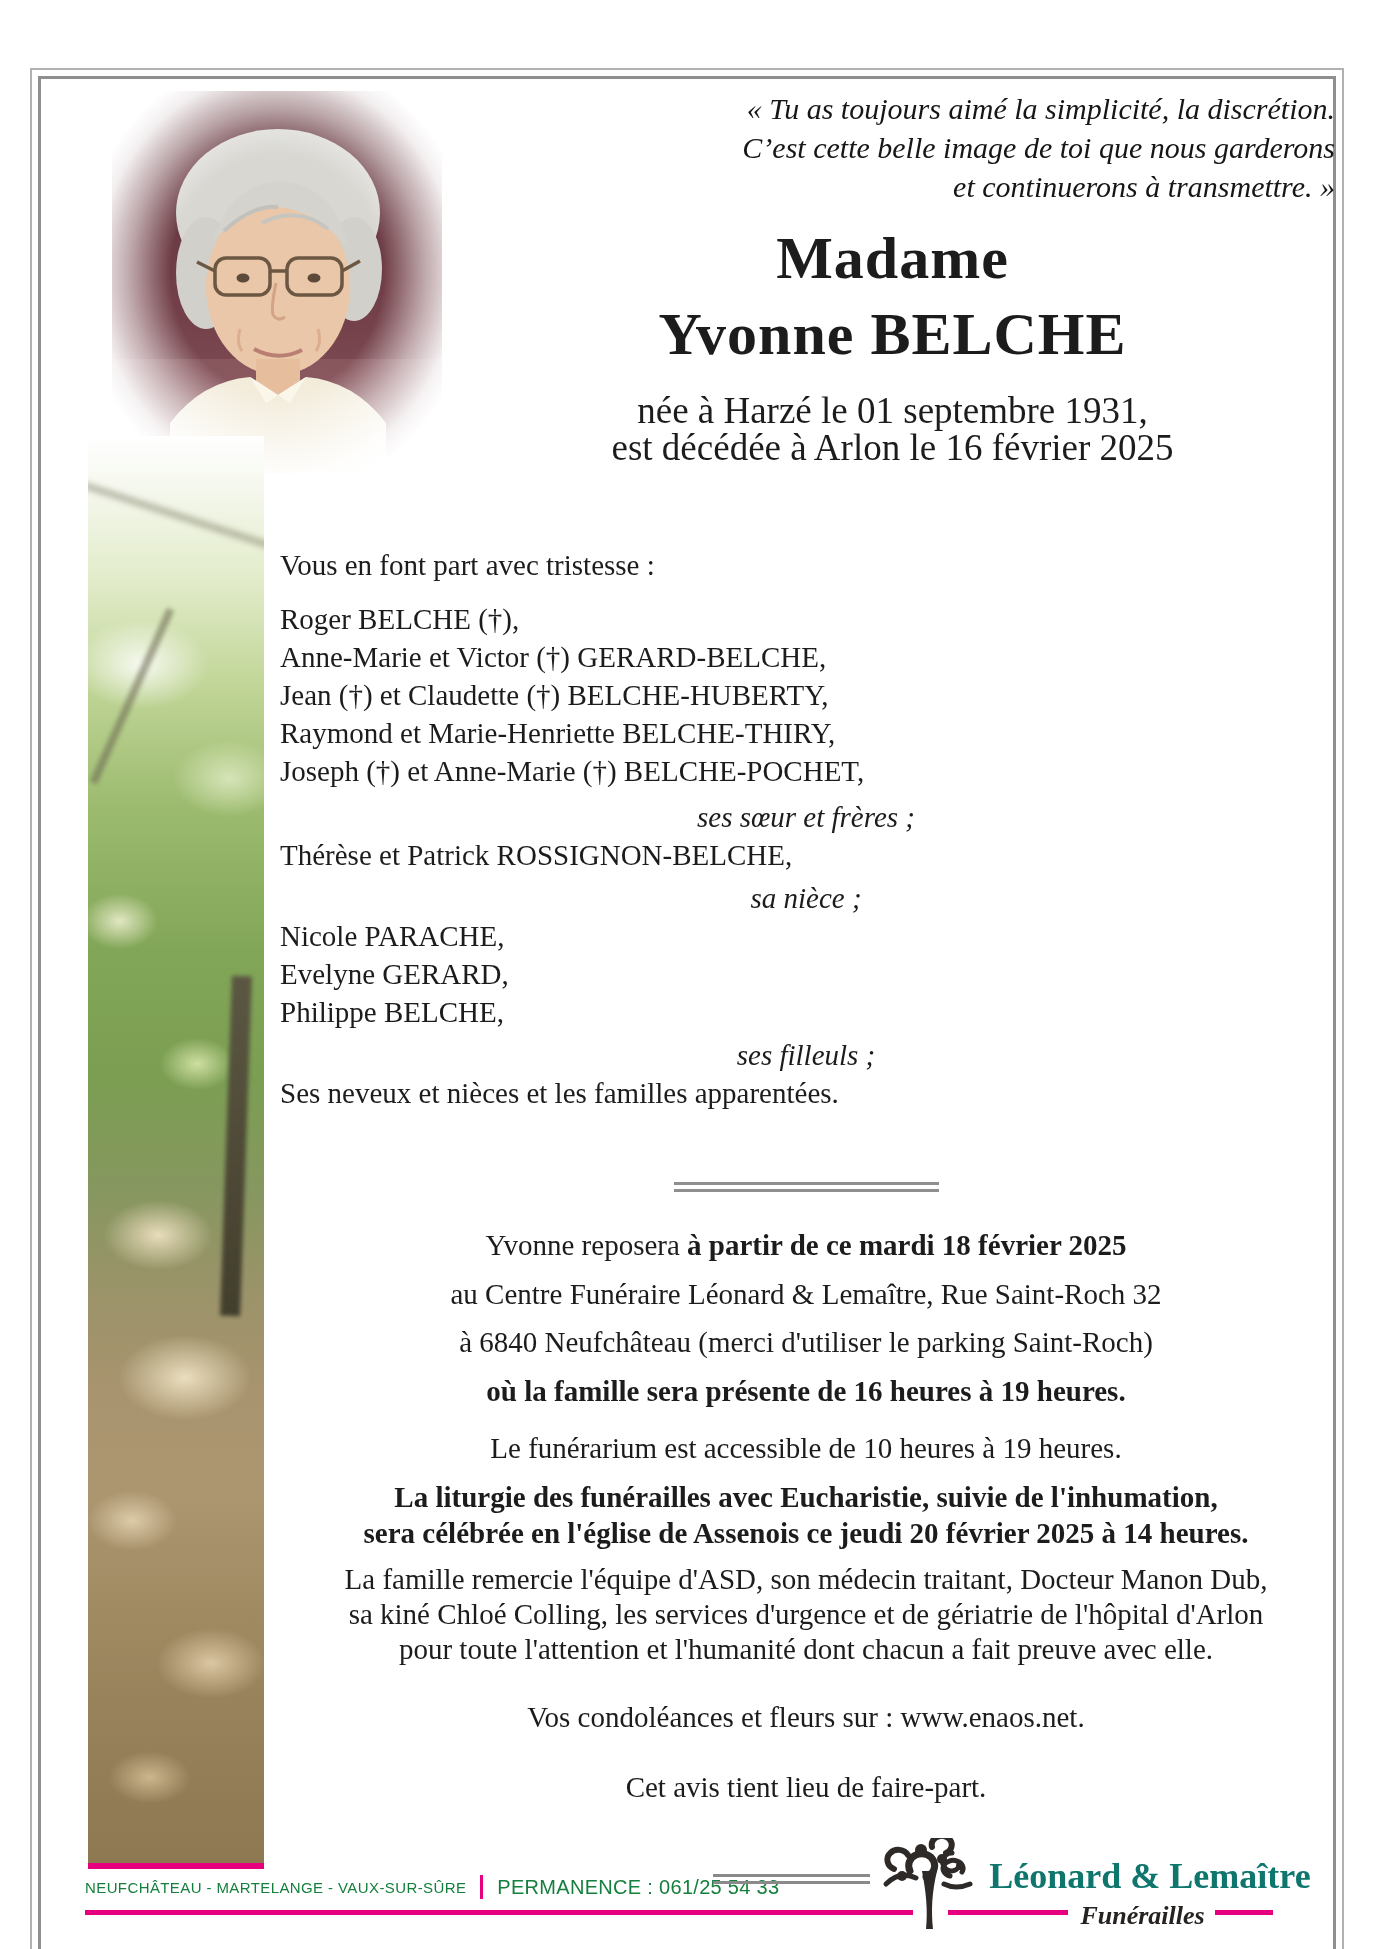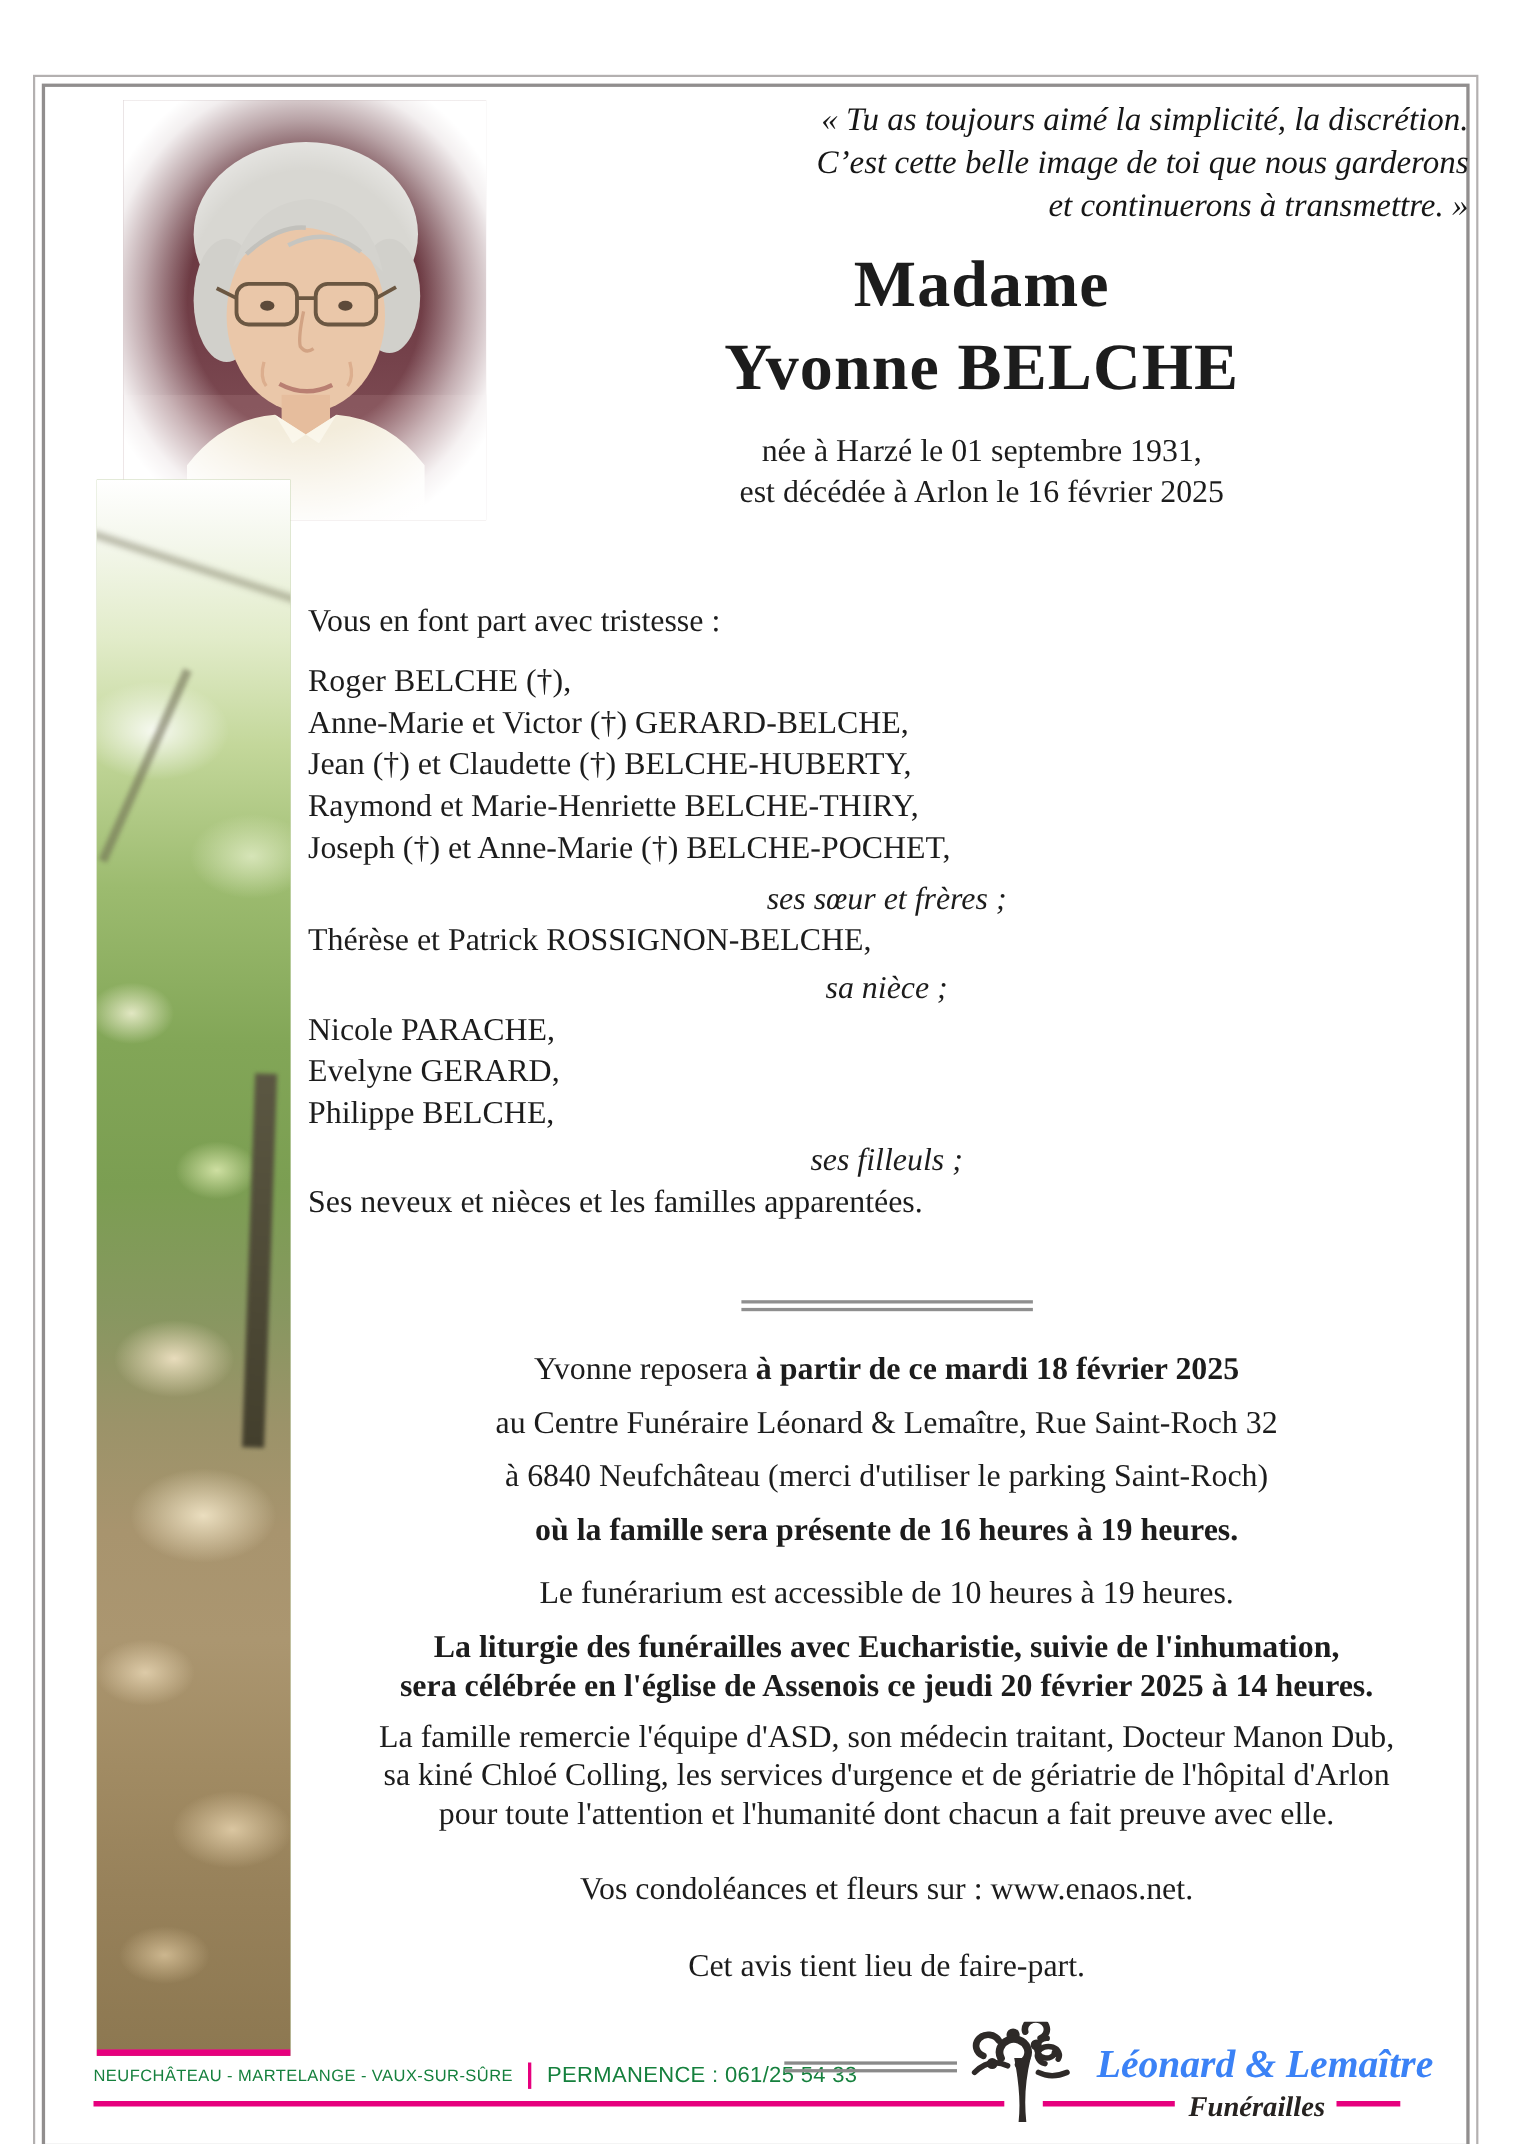--- a/index.html
+++ b/index.html
@@ -20,21 +20,21 @@
   .portrait svg { display:block; width:100%; height:100%; }
   .portrait .vignette { position:absolute; inset:0;
     background:radial-gradient(ellipse 62% 60% at 50% 48%, rgba(255,255,255,0) 52%,
       rgba(255,255,255,.55) 72%, rgba(255,255,255,.92) 88%, #ffffff 97%); }
 
   
   .header-right { position:absolute; left:450px; top:48px; width:885px; }
   .quote { text-align:right; font-style:italic; font-size:30px; line-height:39px; color:#161616; }
   .title-block { text-align:center; margin-top:14px; }
   .title-line { font-weight:bold; font-size:60px; line-height:76px; letter-spacing:1px; }
-  .subtitle-block { text-align:center; margin-top:20px; font-size:29px; line-height:37px; }
+  .subtitle-block { text-align:center; margin-top:20px; font-size:37px; line-height:37px; }
 
   
   .forest-strip { position:absolute; left:88px; top:395px; width:176px; height:1427px;
     border-bottom:6px solid #e6007e; overflow:hidden;
     background-color:#8aa95e;
     background-image:
       radial-gradient(90px 60px at 30% 16%, rgba(255,255,255,.85), rgba(255,255,255,0) 75%),
       radial-gradient(80px 55px at 80% 24%, rgba(235,243,210,.7), rgba(255,255,255,0) 70%),
       radial-gradient(55px 40px at 18% 34%, rgba(248,246,220,.8), rgba(255,255,255,0) 70%),
       radial-gradient(50px 35px at 62% 44%, rgba(215,230,170,.9), rgba(215,230,170,0) 75%),
@@ -79,21 +79,21 @@
   .pink-bar { width:3px; height:24px; background:#e6007e; margin:0 14px; }
   .permanence { font-size:20px; letter-spacing:.3px; }
   .gray-double { position:absolute; left:713px; top:1833px; width:157px; height:4px;
     border-top:3px solid #8a8a8a; border-bottom:3px solid #8a8a8a; }
   .pink-rule { position:absolute; top:1869px; height:5px; background:#e6007e; }
   .pr-1 { left:85px;  width:828px; }
   .pr-2 { left:948px; width:120px; }
   .pr-3 { left:1215px; width:58px; }
   .tree-logo { position:absolute; left:880px; top:1797px; width:100px; height:93px; }
   .brand-name { position:absolute; left:985px; top:1814px; width:330px; text-align:center;
-    font-style:italic; font-weight:bold; font-size:36px; line-height:42px; color:#3b82f6; }
+    font-weight:bold; font-size:36px; line-height:42px; color:#0f766e; }
   .brand-sub { position:absolute; left:1040px; top:1860px; width:205px; text-align:center;
     font-style:italic; font-weight:bold; font-size:26px; line-height:30px; color:#262220; }
 </style>
 </head>
 <body>
 
 <div class="page">
 
   <div class="frame-outer"></div>
   <div class="frame-inner"></div>

